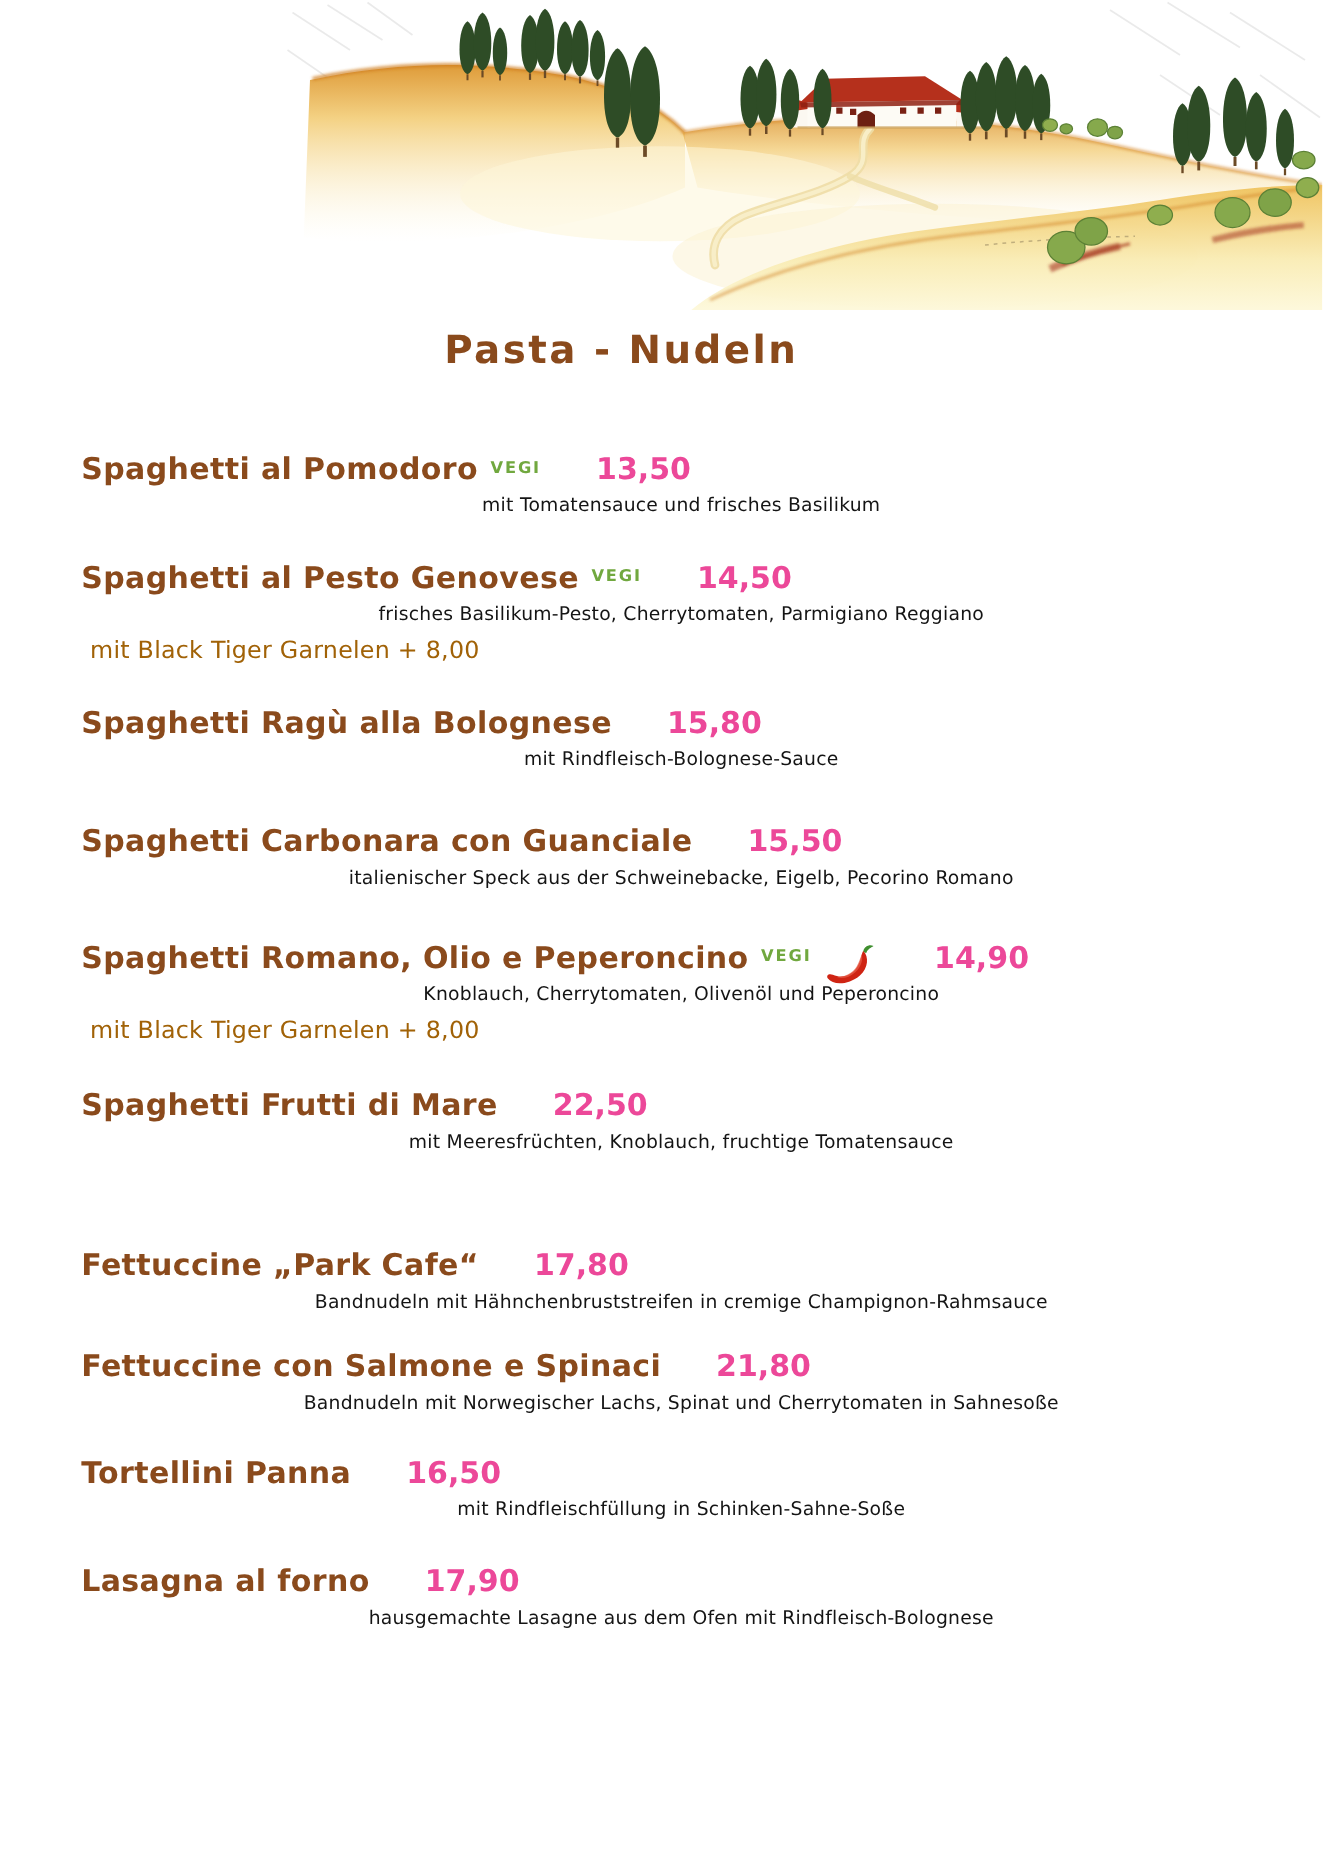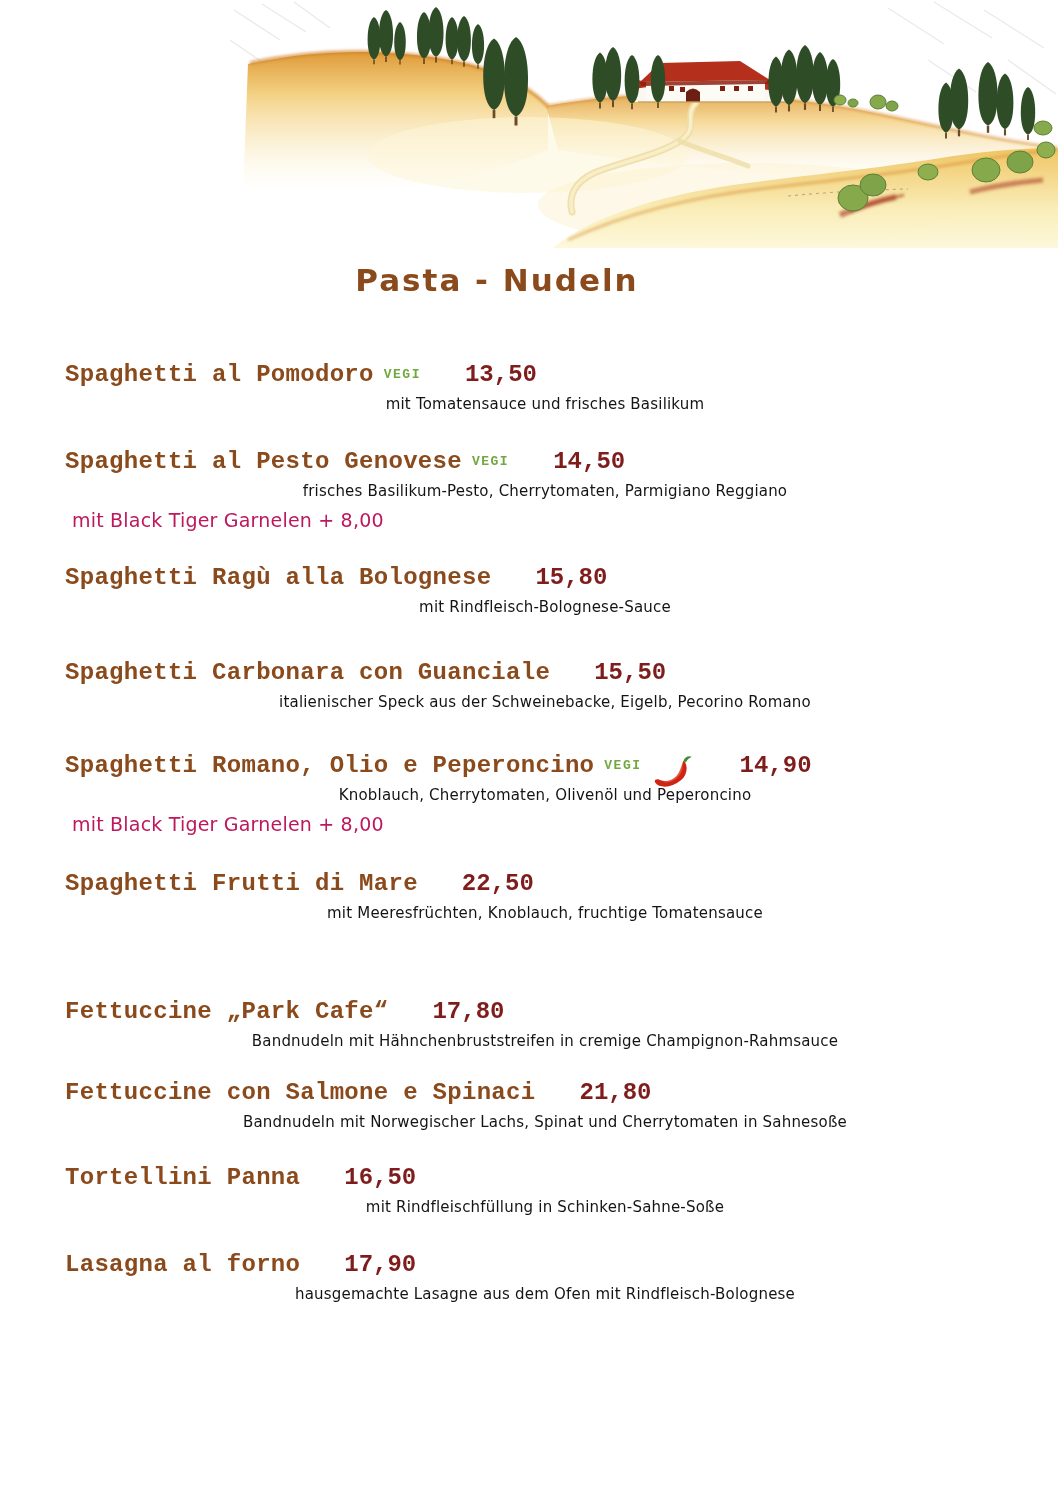--- a/index.html
+++ b/index.html
@@ -18,28 +18,28 @@
   .item{margin-top:34px;}
   .item:nth-child(1){margin-top:0;}
   .item:nth-child(3){margin-top:32px;}
   .item:nth-child(4){margin-top:42px;}
   .item:nth-child(5){margin-top:40px;}
   .item:nth-child(6){}
   .item:nth-child(7){margin-top:75px;}
   .item:nth-child(8){margin-top:28px;}
   .item:nth-child(9){margin-top:32px;}
   .item:nth-child(10){}
-  .item-head{display:flex;align-items:flex-end;line-height:30px;font-family:Liberation Mono, monospace;}
+  .item-head{display:flex;align-items:flex-end;line-height:30px;}
   .item-name{font-size:24px;font-weight:bold;color:#8a4a1c;letter-spacing:.3px;white-space:nowrap;}
   .vegi{font-size:13px;font-weight:bold;color:#71a83f;letter-spacing:1.5px;margin-left:10px;white-space:nowrap;}
   .chili{margin-left:8px;align-self:center;height:0;position:relative;width:46px;}
   .chili svg{position:absolute;left:0;top:-14px;width:44px;height:40px;transform:rotate(8deg);}
-  .item-price{font-size:24px;font-weight:bold;color:#7f1d1d;margin-left:44px;white-space:nowrap;}
+  .item-price{font-size:24px;font-weight:bold;color:#ec4899;margin-left:44px;white-space:nowrap;}
   .item-desc{margin-top:5px;padding-left:7px;font-size:15px;color:#141414;letter-spacing:.2px;text-align:center;}
-  .item-extra{margin-top:9px;padding-left:7px;font-size:19px;color:#be185d;letter-spacing:.2px;}
+  .item-extra{margin-top:9px;padding-left:7px;font-size:19px;color:#a16207;letter-spacing:.2px;}
 </style>
 </head>
 <body>
 
 <div class="header-art">
 <svg width="830" height="248" viewBox="0 0 830 248" xmlns="http://www.w3.org/2000/svg">
   <defs>
     <linearGradient id="gA" x1="0" y1="0" x2="0" y2="1">
       <stop offset="0" stop-color="#dd962f"></stop>
       <stop offset="0.3" stop-color="#f3cf7d"></stop>

